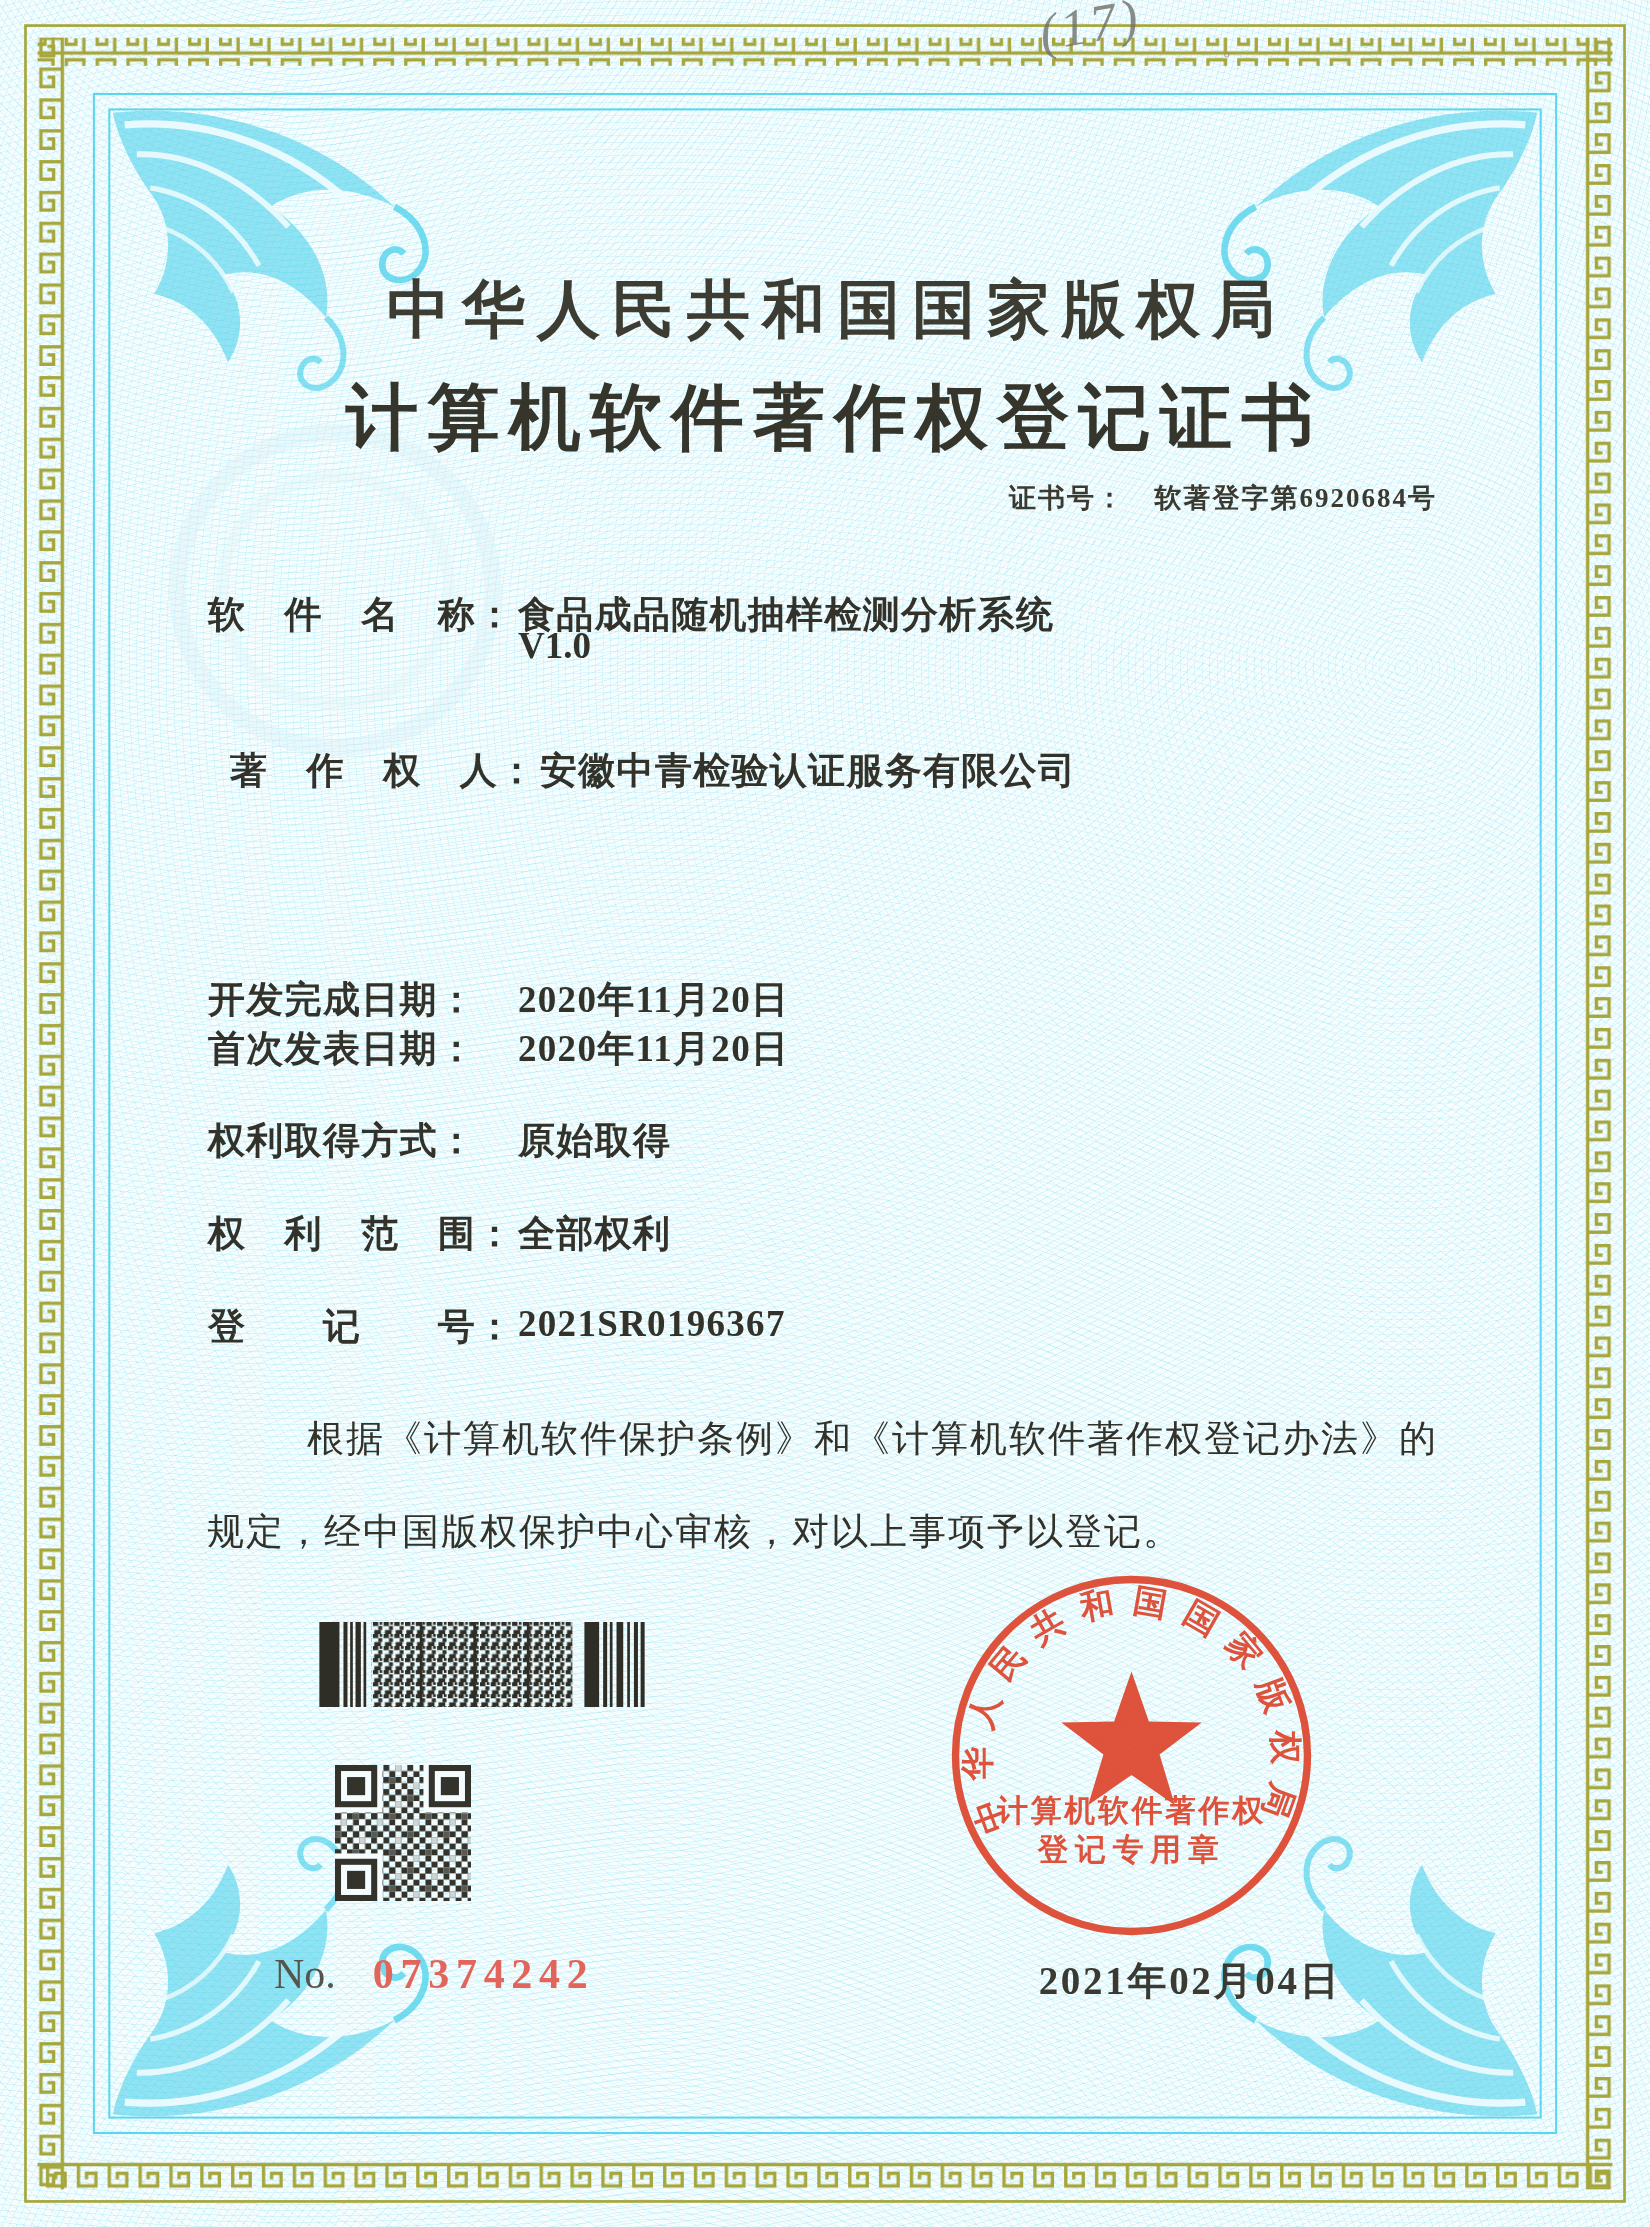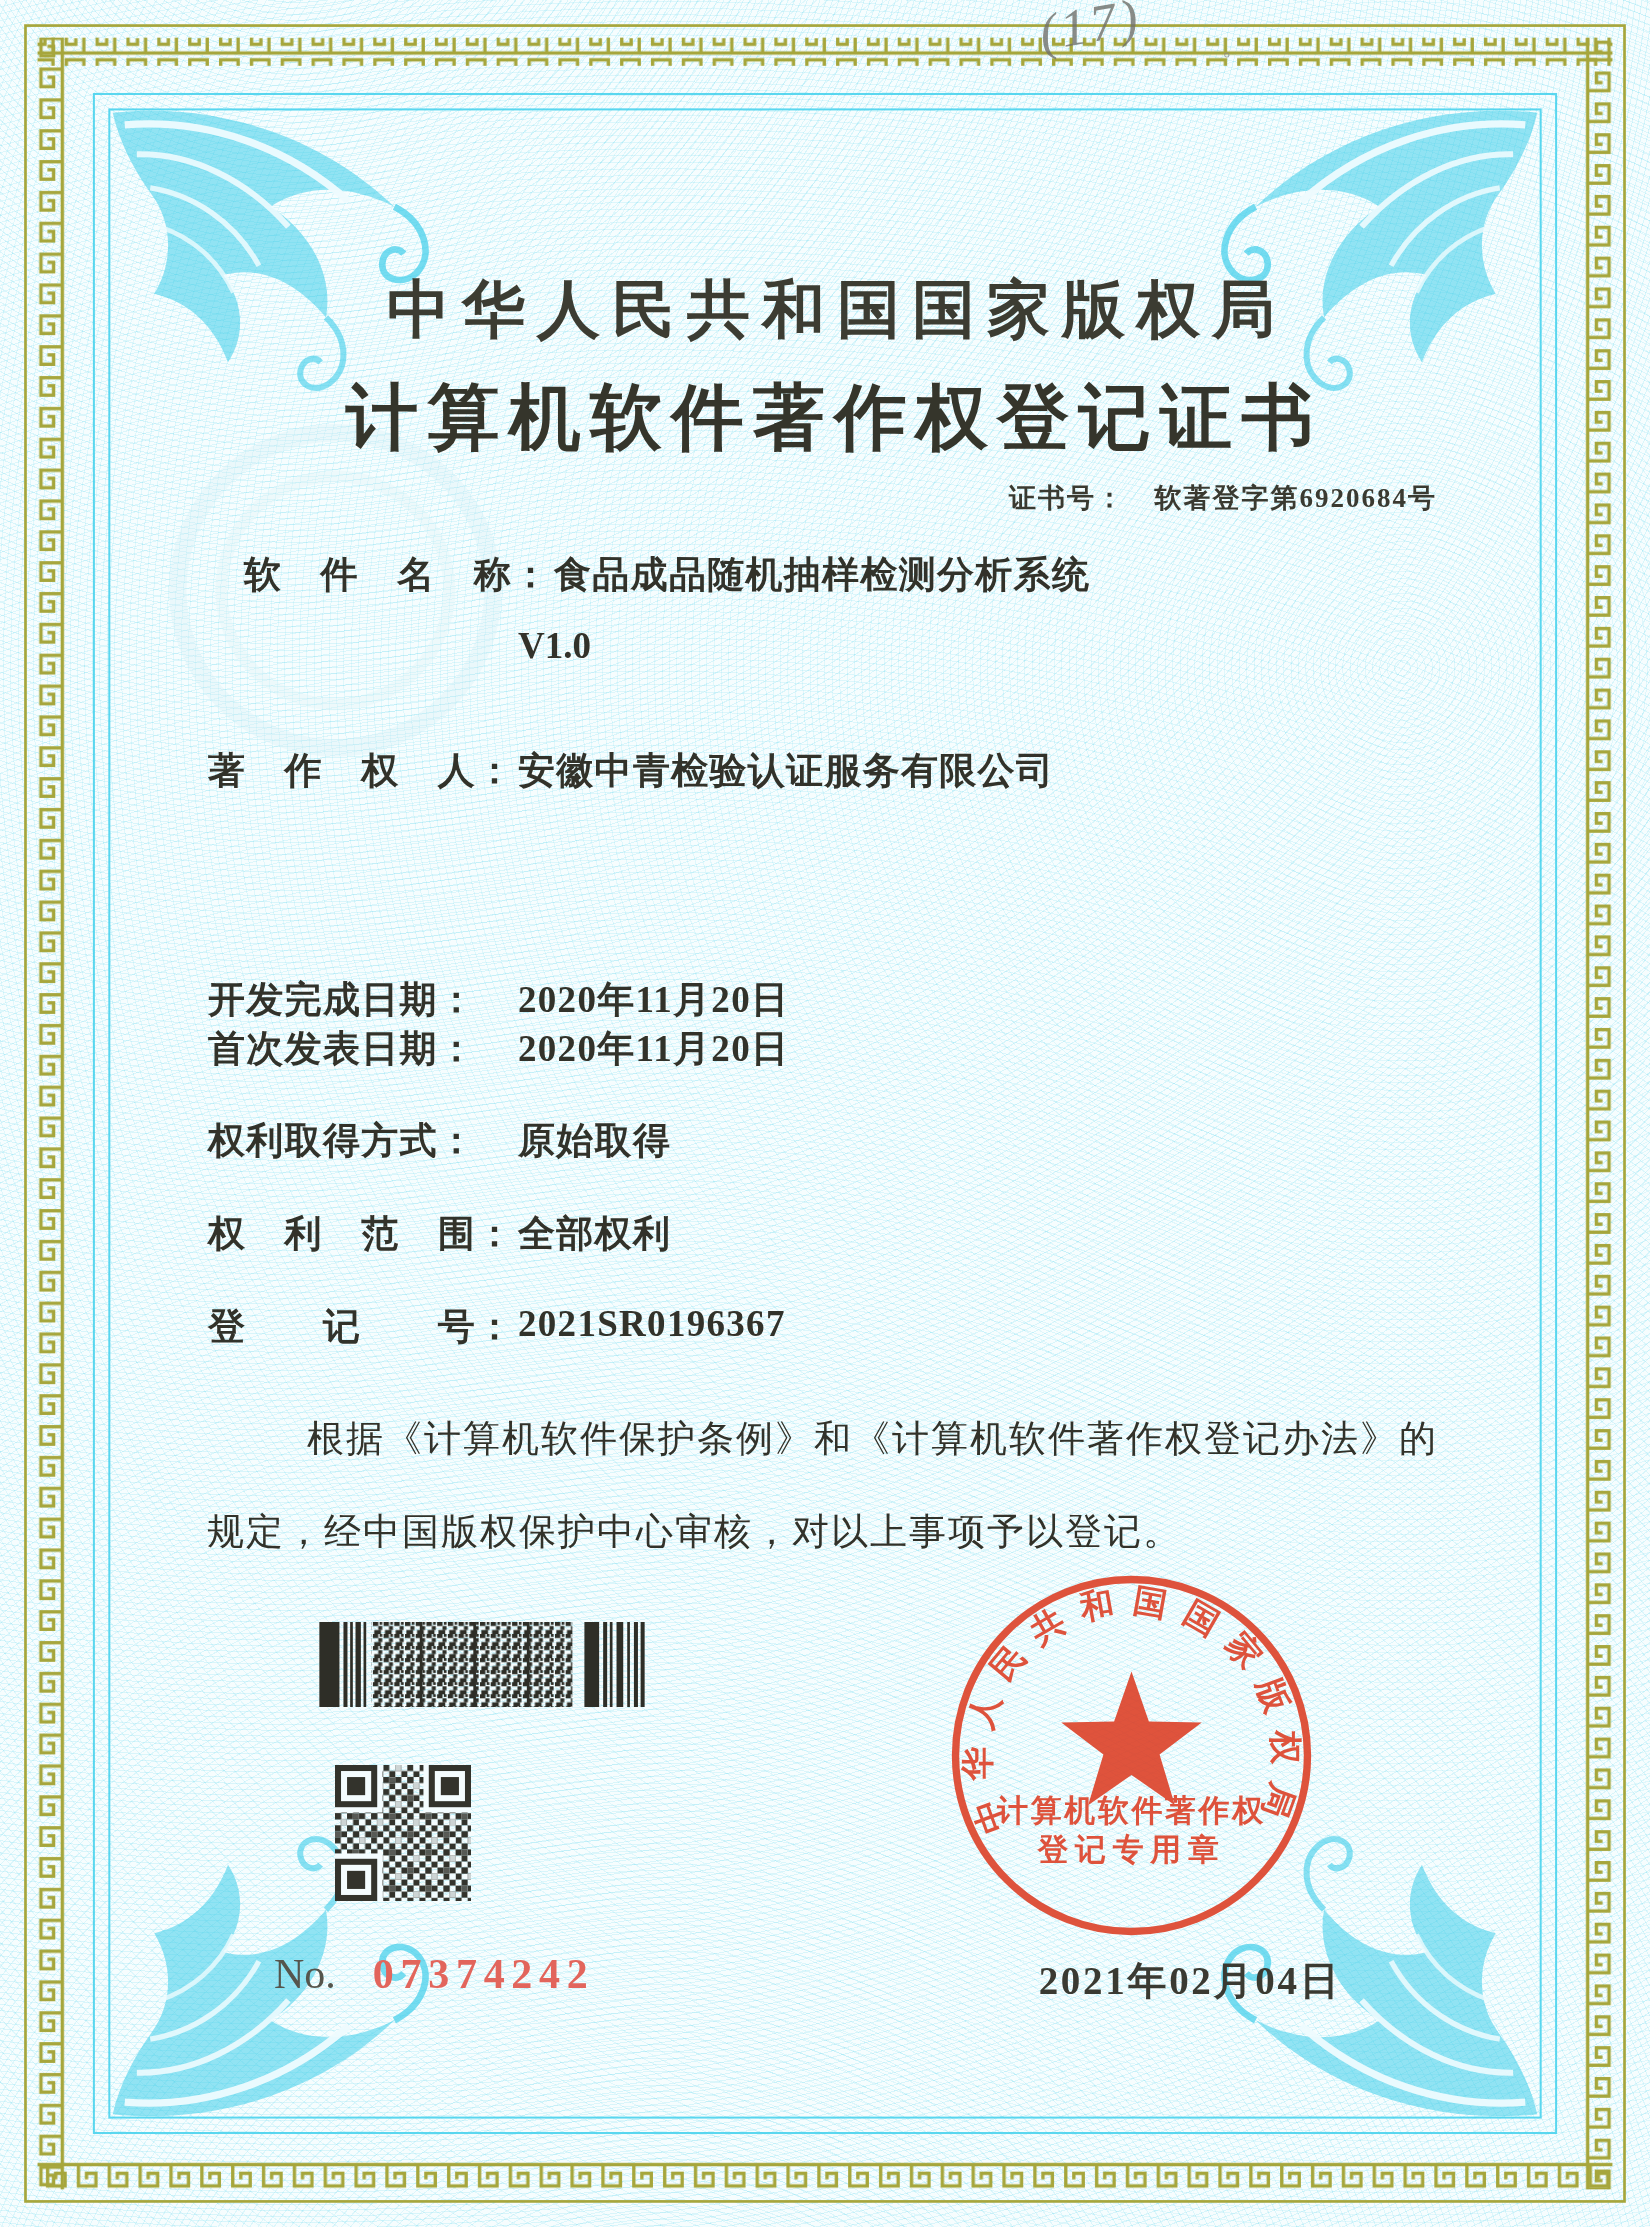--- a/index.html
+++ b/index.html
@@ -108,27 +108,27 @@
   <div class="handwriting">(17)</div>
   <div class="hand-dot">。</div>
 
   <div class="txt authority">中华人民共和国国家版权局</div>
   <div class="txt cert-title">计算机软件著作权登记证书</div>
 
   <div class="txt certno">
     <span>证书号：</span><span class="gap">软著登字第6920684号</span>
   </div>
 
-  <div class="frow" style="top:550px;margin-left:36px;">
+  <div class="frow" style="top:590px;">
     <span>软　件　名　称：</span>
     <span class="fval">食品成品随机抽样检测分析系统</span>
   </div>
   <div class="fval2" style="top:624px;text-align:right;">V1.0</div>
 
-  <div class="frow" style="top:746px;">
+  <div class="frow" style="top:746px;margin-left:22px;">
     <span>著　作　权　人：</span>
     <span class="fval">安徽中青检验认证服务有限公司</span>
   </div>
 
   <div class="frow" style="top:975px;">
     <span>开发完成日期：</span>
     <span class="fval">2020年11月20日</span>
   </div>
 
   <div class="frow" style="top:1024px;">

